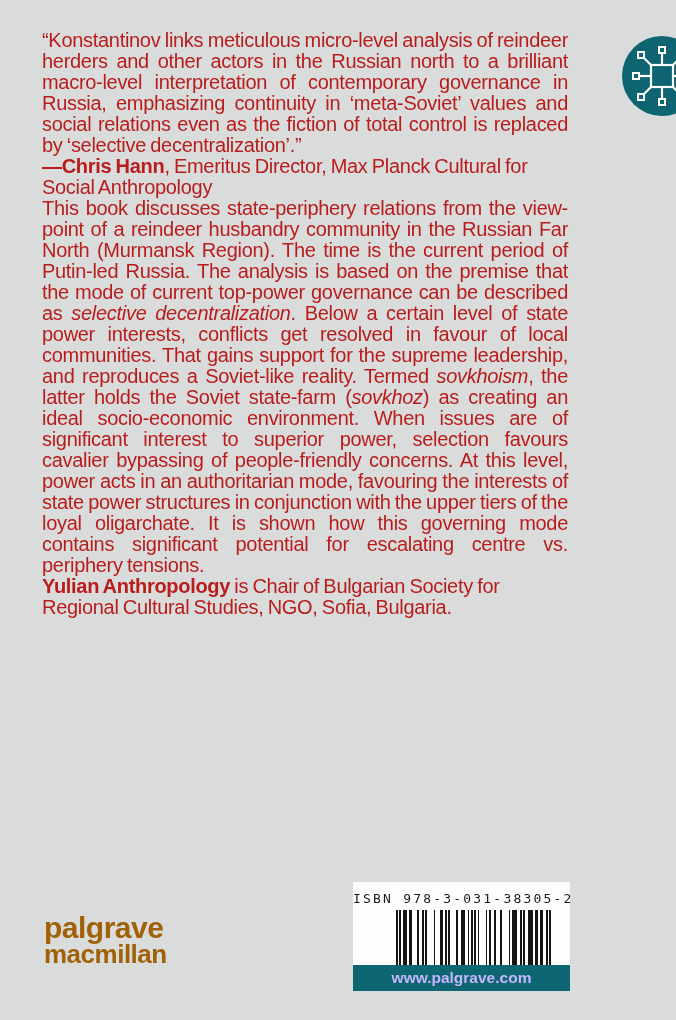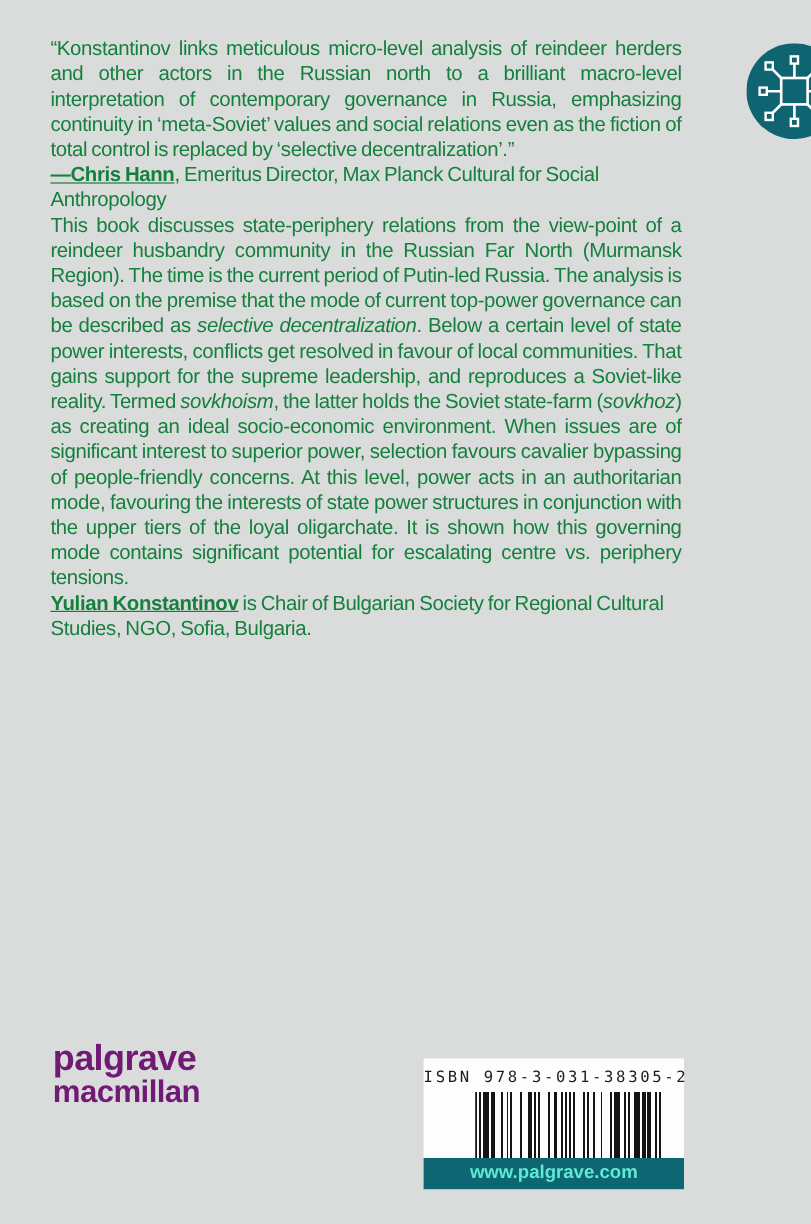--- a/index.html
+++ b/index.html
@@ -14,32 +14,32 @@
     width: 676px; height: 1020px;
     background: #dadcdb;
     overflow: hidden;
   }
 
   
   .content {
     position: absolute;
     left: 42px; top: 30px;
     width: 526px;
-    color: #15803d;
-    font-size: 17px;
+    color: #b91c1c;
+    font-size: 20px;
     line-height: 21px;
     letter-spacing: -0.3px;
     word-spacing: -1px;
   }
   .content p { margin: 0; }
   .quote       { text-align: justify; }
   .attribution { margin-bottom: 21px; }
   .description { text-align: justify; margin-bottom: 27px; }
   .bio         { text-align: left; }
-  .content b { font-weight: bold; text-decoration: underline; }
+  .content b { font-weight: bold; }
   .content i { font-style: italic; }
 
   
   .series-logo {
     position: absolute;
     top: 36px; right: -26px;
     width: 80px; height: 80px;
   }
 
   
@@ -78,32 +78,32 @@
   }
   .bc-digits span { position: absolute; top: 0; background: #fdfdfd; padding: 0 1px; }
   .d-lead { left: 20px; }
   .d-g1   { left: 45px; }
   .d-g2   { left: 123px; }
   .palgrave-band {
     position: absolute;
     left: 0; right: 0; bottom: 0;
     height: 26px;
     background: #0e6673;
-    color: #5eead4;
+    color: #c4b5fd;
     font-weight: bold;
     font-size: 15.5px;
     line-height: 26px;
     text-align: center;
   }
 
   
   .publisher-logo {
     position: absolute;
-    left: 44px; top: 867px;
-    color: #701a75;
+    left: 44px; top: 912px;
+    color: #a16207;
     font-weight: bold;
     letter-spacing: -0.5px;
   }
   .logo1 { font-size: 30px; line-height: 32px; }
   .logo2 { font-size: 26px; line-height: 24px; margin-top: -2px; }
 </style>
 </head>
 <body>
 
 <div class="cover">
@@ -132,21 +132,21 @@
           <rect x="58" y="58" width="6" height="6"></rect>
         </g>
       </g>
     </svg>
   </div>
 
   <div class="content">
     <p class="quote"><span>“Konstantinov links meticulous micro-level analysis of reindeer herders and other actors in the Russian north to a brilliant macro-level interpretation of contemporary governance in Russia, emphasizing continuity in ‘meta-Soviet’ values and social relations even as the fiction of total control is replaced by ‘selective decentralization’.”</span></p>
     <p class="attribution"><b>—Chris Hann</b><span>, Emeritus Director, Max Planck Cultural for Social Anthropology</span></p>
     <p class="description"><span>This book discusses state-periphery relations from the view-point of a reindeer husbandry community in the Russian Far North (Murmansk Region). The time is the current period of Putin-led Russia. The analysis is based on the premise that the mode of current top-power governance can be described as </span><i>selective decentralization</i><span>. Below a certain level of state power interests, conflicts get resolved in favour of local communities. That gains support for the supreme leadership, and reproduces a Soviet-like reality. Termed </span><i>sovkhoism</i><span>, the latter holds the Soviet state-farm (</span><i>sovkhoz</i><span>) as creating an ideal socio-economic environment. When issues are of significant interest to superior power, selection favours cavalier bypassing of people-friendly concerns. At this level, power acts in an authoritarian mode, favouring the interests of state power structures in conjunction with the upper tiers of the loyal oligarchate. It is shown how this governing mode contains significant potential for escalating centre vs. periphery tensions.</span></p>
-    <p class="bio"><b>Yulian Konstantinov</b><span> is Chair of Bulgarian Society for Regional Cultural Studies, NGO, Sofia, Bulgaria.</span></p>
+    <p class="bio"><b>Yulian Anthropology</b><span> is Chair of Bulgarian Society for Regional Cultural Studies, NGO, Sofia, Bulgaria.</span></p>
   </div>
 
   <div class="barcode-block">
     <div class="barcode-white"></div>
     <div class="isbn-line">ISBN 978-3-031-38305-2</div>
     <svg class="ean13" viewBox="0 0 95 72" preserveAspectRatio="none" shape-rendering="crispEdges" fill="#141414">
         <rect x="0" y="0" width="1" height="72"></rect>
         <rect x="2" y="0" width="1" height="72"></rect>
         <rect x="4" y="0" width="3" height="62"></rect>
         <rect x="8" y="0" width="2" height="62"></rect>

